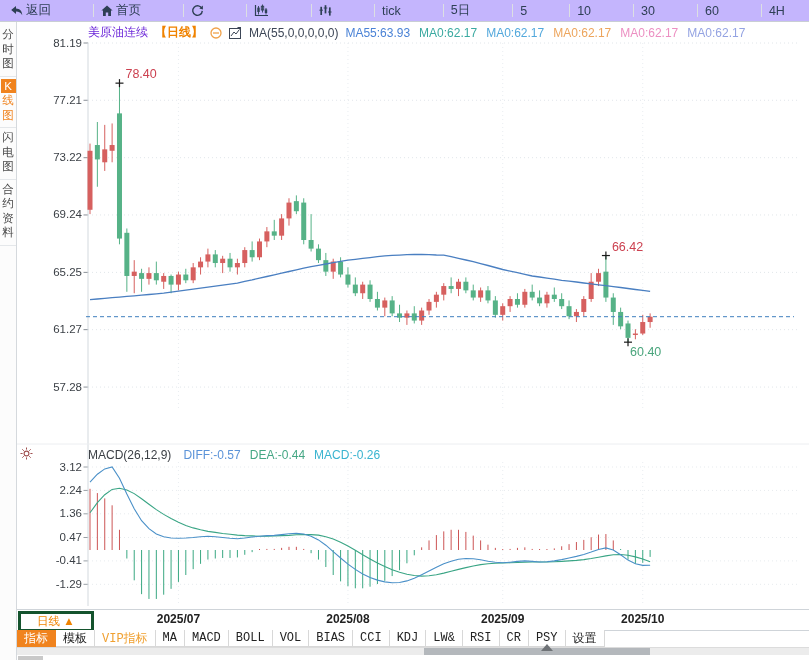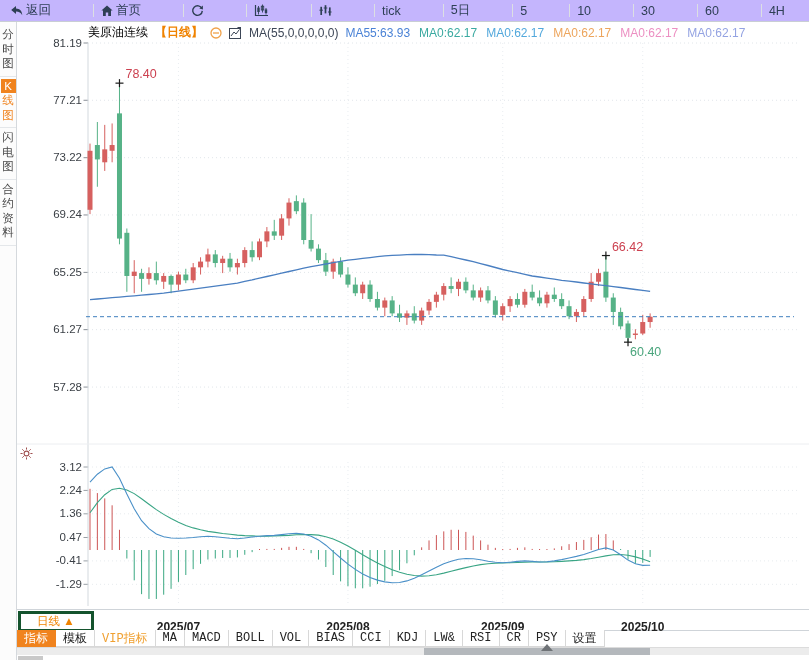--- a/index.html
+++ b/index.html
@@ -22,40 +22,40 @@
            border-right:1px solid #d5d9dd;z-index:9;box-sizing:border-box;padding-top:3px;}
   .sb-item{width:16px;text-align:center;font-size:11.5px;color:#4a4a4a;
            padding:2px 0 5px;border-bottom:1px solid #e4e7ea;cursor:pointer;}
   .sb-char{display:block;line-height:14.5px;width:15px;margin:0 auto;}
   .sb-item.active .sb-char{color:#f0831e;}
   .sb-item.active .sb-char:first-child{background:#f0831e;color:#fff;}
 
   
   .title-row{position:absolute;top:24px;left:88px;display:flex;gap:7px;align-items:center;
              font-size:12px;z-index:5;white-space:nowrap;}
-  .title-row .symbol{color:#000000;}
+  .title-row .symbol{color:#6d28d9;}
   .title-row .period{color:#f08300;font-weight:bold;}
   .title-row .ma-settings{color:#3c4656;}
   .ticon{display:inline-flex;align-items:flex-start;cursor:pointer;}
   .ma-val{margin-right:9px;}
 
   .macd-header{position:absolute;top:448px;left:88px;display:flex;gap:12px;align-items:center;
                font-size:12px;z-index:5;white-space:nowrap;}
   .macd-header .macd-title{color:#3c4046;}
   .gear{position:absolute;left:20px;top:446px;z-index:5;cursor:pointer;}
 
   
   .chart-svg{position:absolute;top:0;left:0;z-index:2;}
 
   
   .axis-row{position:absolute;top:609px;left:17px;width:792px;height:20px;background:#fff;
             border-top:1px solid #cfd4d9;border-bottom:1px solid #cfd4d9;z-index:6;}
   .period-box{position:absolute;left:1px;top:1px;height:15px;padding:0 16px;border:3px solid #14532d;
               color:#f08300;font-size:11.5px;display:flex;align-items:center;background:#fff;cursor:pointer;}
-  .month-label{position:absolute;top:2px;transform:translateX(-50%);font-size:12px;font-weight:bold;color:#222;margin-top:8px;}
+  .month-label{position:absolute;top:2px;transform:translateX(-50%);font-size:12px;font-weight:bold;color:#222;}
 
   .tabs{position:absolute;top:630px;left:17px;height:17px;display:flex;z-index:6;
         font-family:"Liberation Mono",monospace;font-size:12px;background:transparent;}
   .tab{padding:0 7px;display:flex;align-items:center;border-right:1px solid #d8d8d8;
        border-bottom:1px solid #d8d8d8;color:#222;cursor:pointer;background:#fff;}
   .tab.first{background:#f0831e;color:#fff;border-color:#f0831e;}
   .tab.vip{color:#f0a030;}
 
   .scroll-track{position:absolute;left:17px;top:647px;width:792px;height:7px;background:#ececec;
                 border-top:1px solid #dcdcdc;z-index:6;}
@@ -540,20 +540,24 @@
         <line x1="0.5" y1="6.5" x2="2.6" y2="6.5"></line>
           <line x1="10.4" y1="6.5" x2="12.5" y2="6.5"></line>
         <line x1="2.3" y1="2.3" x2="3.8" y2="3.8"></line>
           <line x1="9.2" y1="9.2" x2="10.7" y2="10.7"></line>
         <line x1="2.3" y1="10.7" x2="3.8" y2="9.2"></line>
           <line x1="9.2" y1="3.8" x2="10.7" y2="2.3"></line>
       </g>
     </svg>
   </span>
 
+  <div class="macd-header">
+    <span class="macd-title">MACD(26,12,9)</span>
+    <span id="macd-values"><span class="ma-val" style="color: rgb(91, 147, 216);">DIFF:-0.57</span><span class="ma-val" style="color: rgb(69, 167, 132);">DEA:-0.44</span><span class="ma-val" style="color: rgb(58, 180, 208);">MACD:-0.26</span></span>
+  </div>
 
   <div class="axis-row">
     <span class="period-box">日线 ▲</span>
     <span id="month-labels"><span class="month-label" style="left: 161.44px;">2025/07</span><span class="month-label" style="left: 330.95px;">2025/08</span><span class="month-label" style="left: 485.72px;">2025/09</span><span class="month-label" style="left: 625.75px;">2025/10</span></span>
   </div>
 
   <div class="tabs" id="tabs">
       <div class="tab first">指标</div>
       <div class="tab">模板</div>
       <div class="tab vip">VIP指标</div>

